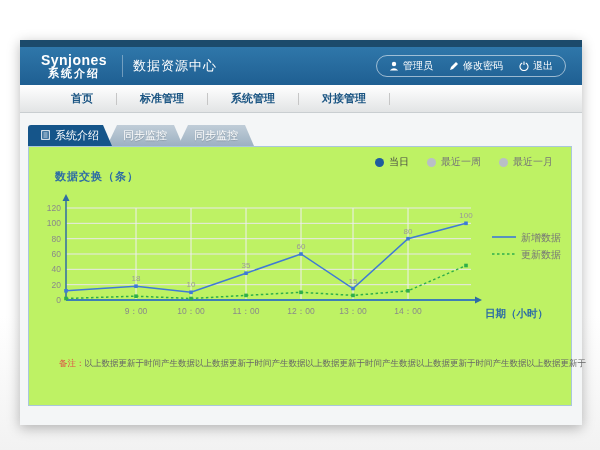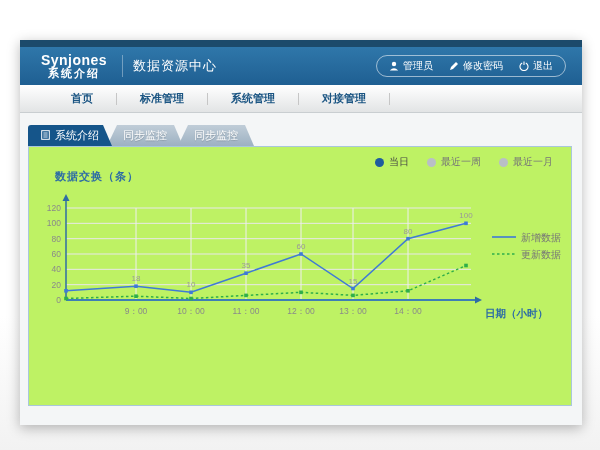--- a/index.html
+++ b/index.html
@@ -200,14 +200,17 @@
         <g>
           <line x1="453" y1="52" x2="477" y2="52" stroke="#3f7ad6" stroke-width="1.6"></line>
           <text x="482" y="55.5" fill="#777" font-size="10">新增数据</text>
         </g>
         <g>
           <line x1="453" y1="69" x2="477" y2="69" stroke="#2fae4a" stroke-width="1.6" stroke-dasharray="2.5,2.5"></line>
           <text x="482" y="72.5" fill="#777" font-size="10">更新数据</text>
         </g>
       </svg>
 
+    <div class="footer-note">
+      <span class="prefix">备注：</span><span>以上数据更新于时间产生数据以上数据更新于时间产生数据以上数据更新于时间产生数据以上数据更新于时间产生数据以上数据更新于</span>
+    </div>
   </div>
 </div>
 
 </body></html>

